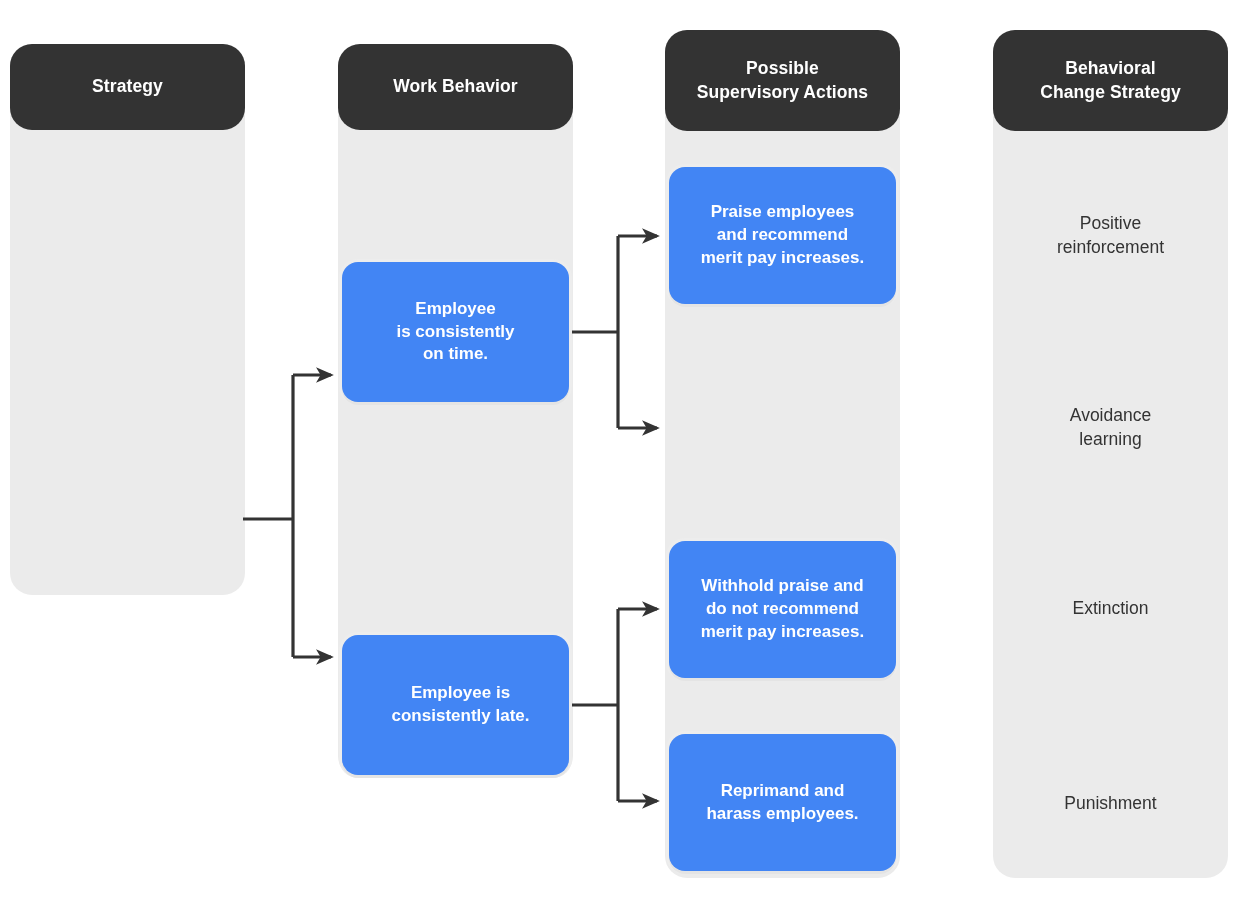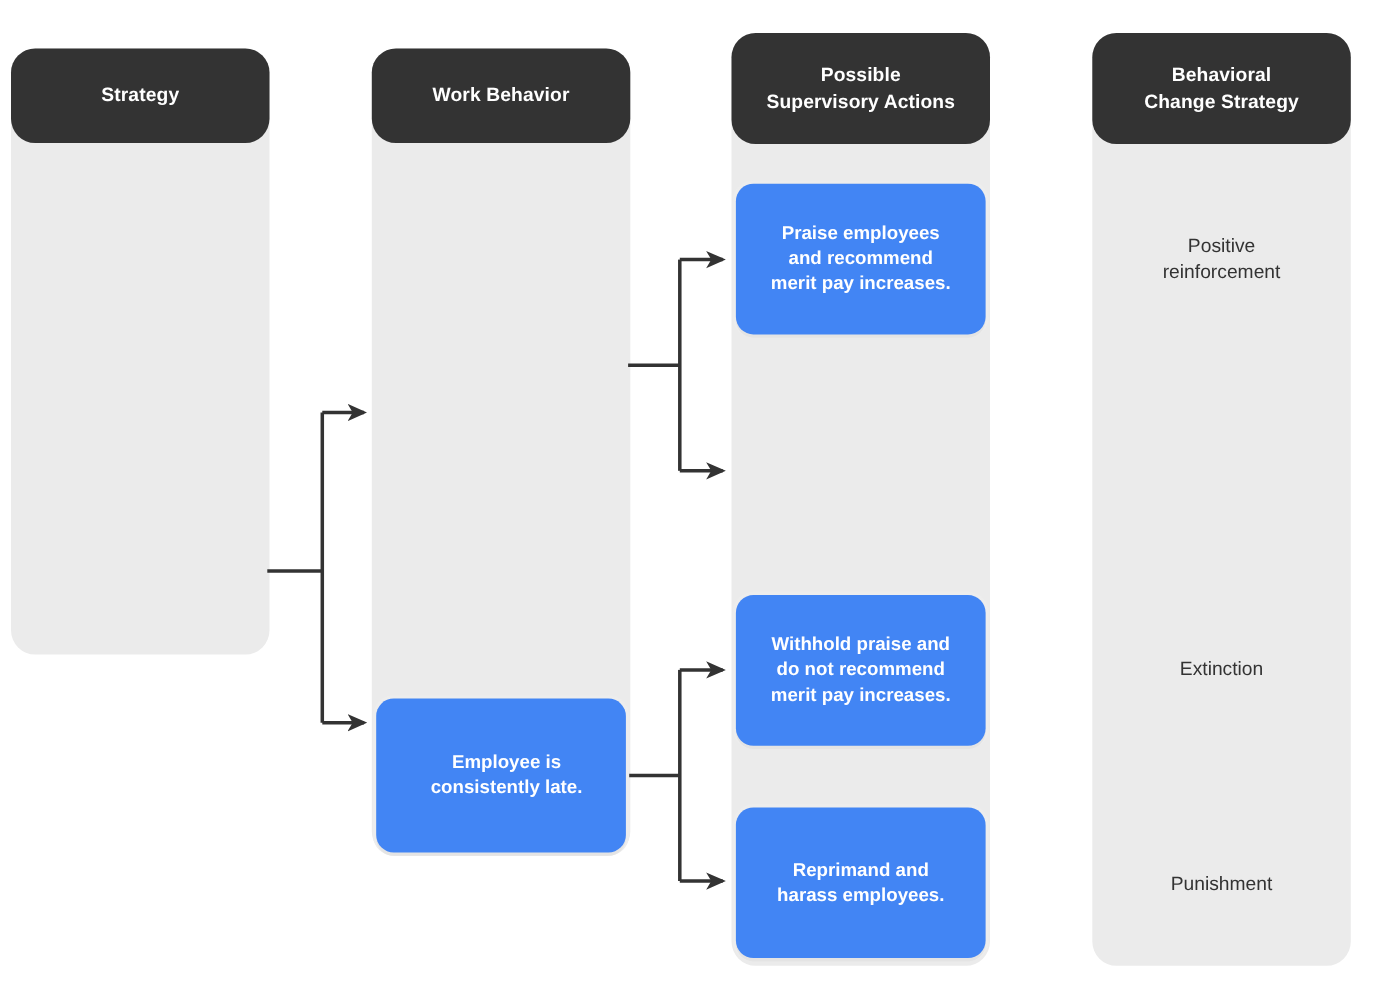--- a/index.html
+++ b/index.html
@@ -128,20 +128,23 @@
 </head>
 <body>
 
 <div id="diagram" style="background: rgb(255, 255, 255);">
 
   <div class="panel" id="panel-stimulus" style="background: rgb(235, 235, 235);"></div>
   <div class="col-header" id="header-stimulus" style="background: rgb(51, 51, 51); color: rgb(255, 255, 255);">Strategy</div>
 
   <div class="panel" id="panel-behavior" style="background: rgb(235, 235, 235);"></div>
   <div class="col-header" id="header-behavior" style="background: rgb(51, 51, 51); color: rgb(255, 255, 255);">Work Behavior</div>
+  <div class="blue-box" id="box-ontime" style="background: rgb(66, 133, 244); color: rgb(255, 255, 255);">
+      <span>Employee<br>is consistently<br>on time.</span>
+    </div>
   <div class="blue-box" id="box-late" style="background: rgb(66, 133, 244); color: rgb(255, 255, 255);">
       <span>Employee is<br>consistently late.</span>
     </div>
 
   <div class="panel" id="panel-actions" style="background: rgb(235, 235, 235);"></div>
   <div class="col-header" id="header-actions" style="background: rgb(51, 51, 51); color: rgb(255, 255, 255);">
       <span>Possible<br>Supervisory Actions</span>
     </div>
   <div class="blue-box" id="box-praise" style="background: rgb(66, 133, 244); color: rgb(255, 255, 255);">
       <span>Praise employees<br>and recommend<br>merit pay increases.</span>
@@ -152,20 +155,23 @@
   <div class="blue-box" id="box-reprimand" style="background: rgb(66, 133, 244); color: rgb(255, 255, 255);">
       <span>Reprimand and<br>harass employees.</span>
     </div>
 
   <div class="panel" id="panel-strategy" style="background: rgb(235, 235, 235);"></div>
   <div class="col-header" id="header-strategy" style="background: rgb(51, 51, 51); color: rgb(255, 255, 255);">
       <span>Behavioral<br>Change Strategy</span>
     </div>
   <div class="strategy-label" id="label-positive" style="color: rgb(51, 51, 51);">
       <span>Positive<br>reinforcement</span>
+    </div>
+  <div class="strategy-label" id="label-avoidance" style="color: rgb(51, 51, 51);">
+      <span>Avoidance<br>learning</span>
     </div>
   <div class="strategy-label" id="label-extinction" style="color: rgb(51, 51, 51);">Extinction</div>
   <div class="strategy-label" id="label-punishment" style="color: rgb(51, 51, 51);">Punishment</div>
 
   <svg id="connectors" viewBox="0 0 1251 903">
     <defs>
       <marker id="arrow" viewBox="0 0 10 10" refX="8.4" refY="5" markerWidth="5.6" markerHeight="5.6" orient="auto-start-reverse">
         <path class="arrow-head" d="M 0 0.6 L 10 5 L 0 9.4 L 2.6 5 Z" style="fill: rgb(51, 51, 51);"></path>
       </marker>
     </defs>

